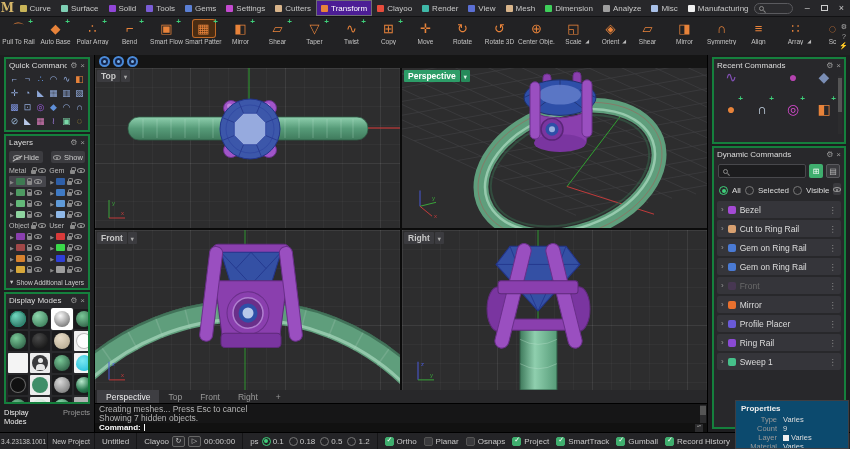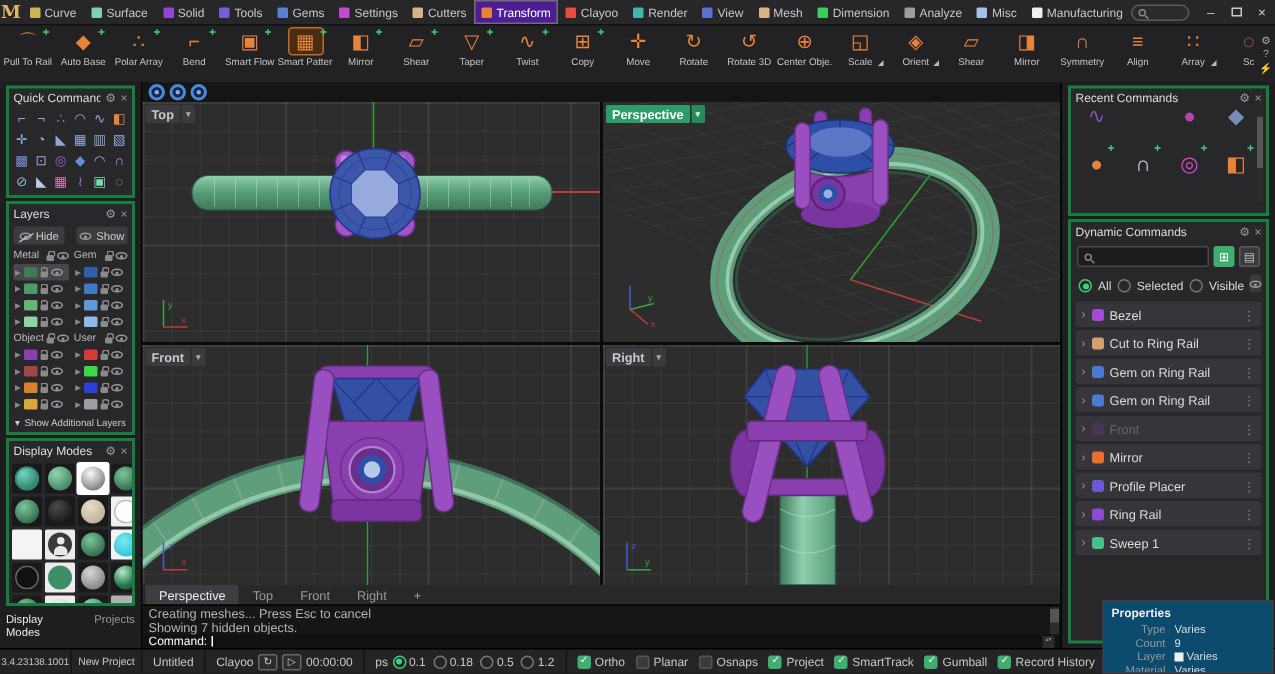--- a/index.html
+++ b/index.html
@@ -97,21 +97,21 @@
   .vl-dd{background:#3b3b3f;color:#aaa;padding:1px 3px;margin-left:1px;font-size:6px;display:flex;align-items:center;border-radius:1px}
   .persp .vl-name{background:#2d9d68;color:#fff}
   .persp .vl-dd{background:#268a5a;color:#d8f0e4}
   .vtabs{position:absolute;top:335px;left:0;width:612px;height:13px;background:#28282a;display:flex;align-items:stretch;padding-left:2px;font-size:8.5px}
   .vtab{padding:0 9px;display:flex;align-items:center;color:#999}
   .vtab.sel{background:#3e3e42;color:#eee}
   .vhist{position:absolute;top:348px;left:0;width:612px;height:20px;background:#161617;border-top:1px solid #000;font-size:8.5px;color:#b4b4b4;padding:1px 4px;line-height:9px}
   .vhist .sb{position:absolute;right:1px;top:1px;width:6px;height:18px;background:#2c2c2e}
   .vhist .sbt{position:absolute;right:1px;top:2px;width:6px;height:9px;background:#555}
   .vcmd{position:absolute;top:368px;left:0;width:612px;height:9px;background:#111;display:flex;align-items:center;padding:0 4px;font-size:8px;color:#fff}
-  .vcmd .cp{font-weight:normal}
+  .vcmd .cp{font-weight:bold}
   .caret{width:1px;height:7px;background:#fff;margin-left:3px}
   .vcmd .spin{margin-left:auto;width:8px;height:8px;background:#2c2c2e;color:#888;font-size:4px;line-height:4px;text-align:center}
 
   
   .rsb{position:absolute;right:0;top:55px;width:143px;height:377px;background:#1e1e20;border-left:1px solid #000}
   .rc-content{position:relative;height:70px;overflow:hidden;padding:0 5px}
   .rc-row{display:flex;gap:7px}
   .rc-row.partial{margin-top:-11px;opacity:.8}
   .rc-item{position:relative;width:24px;height:32px;display:flex;align-items:center;justify-content:center;font-size:14px}
   .rc-plus{position:absolute;top:1px;right:0;color:#3ecf7a;font-size:8px;font-weight:bold}

